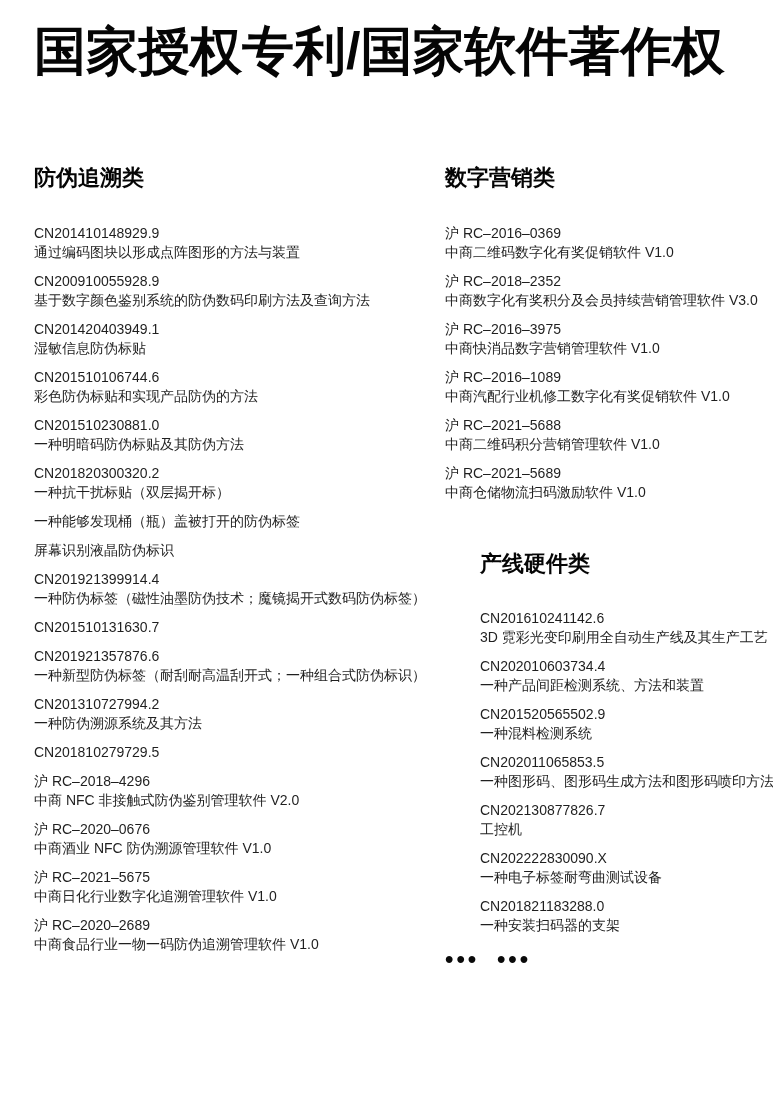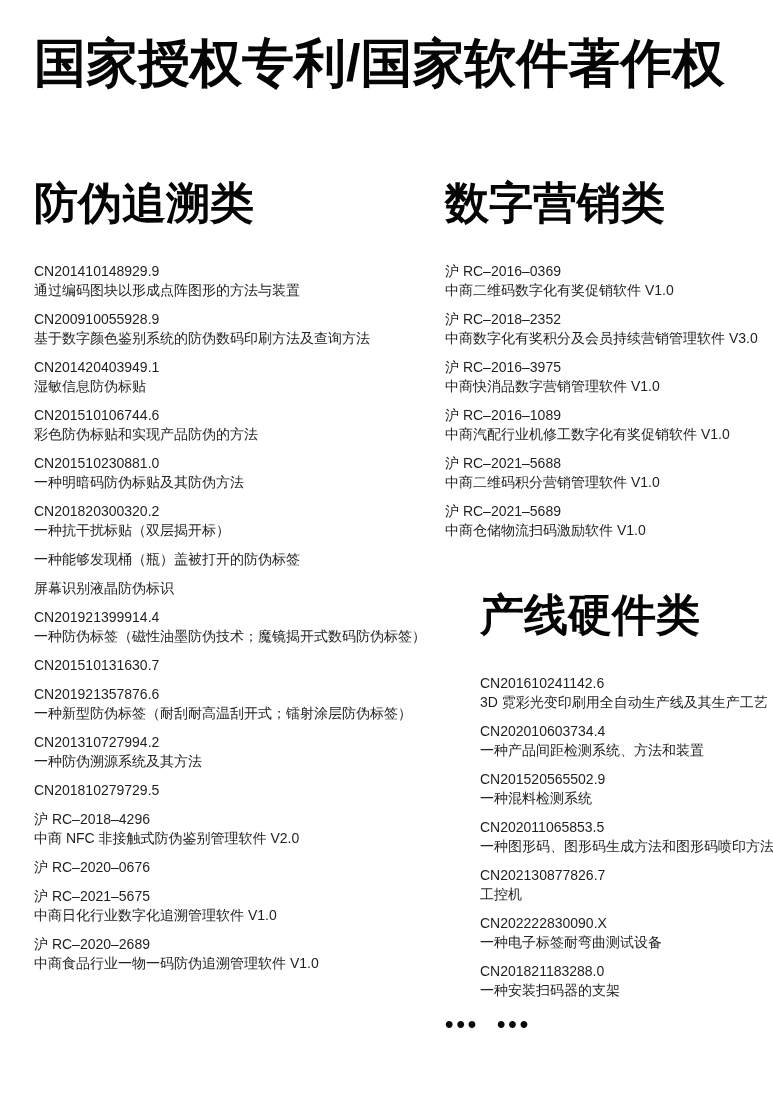--- a/index.html
+++ b/index.html
@@ -5,21 +5,21 @@
   html, body {
     margin: 0;
     padding: 0;
     background: #ffffff;
   }
   .page {
     position: relative;
     width: 773px;
     height: 1103px;
     box-sizing: border-box;
-    padding: 32px 34px 0 34px;
+    padding: 20px 34px 0 34px;
     background: #ffffff;
     font-family: "Liberation Sans", "DejaVu Sans", sans-serif;
     color: #1a1a1a;
     overflow: hidden;
   }
   .title {
     margin: 0 0 83px 0;
     font-size: 52px;
     line-height: 1.2;
     font-weight: 800;
@@ -34,21 +34,21 @@
   .col-left {
     flex: none;
     width: 411px;
   }
   .col-right {
     flex: 1;
     min-width: 0;
   }
   .section-heading {
     margin: 0 0 32px 0;
-    font-size: 44px;
+    font-size: 22px;
     line-height: 1.2;
     font-weight: 800;
     color: #050505;
     white-space: nowrap;
   }
   .section-gap {
     margin-top: 49px;
     margin-left: 35px;
   }
   .entry {
@@ -114,35 +114,36 @@
           </div>
           <div class="entry">
             <div class="entry-code">CN201921399914.4</div>
             <div class="entry-name">一种防伪标签（磁性油墨防伪技术；魔镜揭开式数码防伪标签）</div>
           </div>
           <div class="entry">
             <div class="entry-code">CN201510131630.7</div>
           </div>
           <div class="entry">
             <div class="entry-code">CN201921357876.6</div>
-            <div class="entry-name">一种新型防伪标签（耐刮耐高温刮开式；镭射涂层防伪标签）</div>
+            <div class="entry-name">一种新型防伪标签（耐刮耐高温刮开式；一种组合式防伪标识）</div>
           </div>
           <div class="entry">
             <div class="entry-code">CN201310727994.2</div>
             <div class="entry-name">一种防伪溯源系统及其方法</div>
           </div>
           <div class="entry">
             <div class="entry-code">CN201810279729.5</div>
           </div>
           <div class="entry">
             <div class="entry-code">沪 RC–2018–4296</div>
             <div class="entry-name">中商 NFC 非接触式防伪鉴别管理软件 V2.0</div>
           </div>
           <div class="entry">
             <div class="entry-code">沪 RC–2020–0676</div>
+            <div class="entry-name">中商酒业 NFC 防伪溯源管理软件 V1.0</div>
           </div>
           <div class="entry">
             <div class="entry-code">沪 RC–2021–5675</div>
             <div class="entry-name">中商日化行业数字化追溯管理软件 V1.0</div>
           </div>
           <div class="entry">
             <div class="entry-code">沪 RC–2020–2689</div>
             <div class="entry-name">中商食品行业一物一码防伪追溯管理软件 V1.0</div>
           </div>
         </section>

